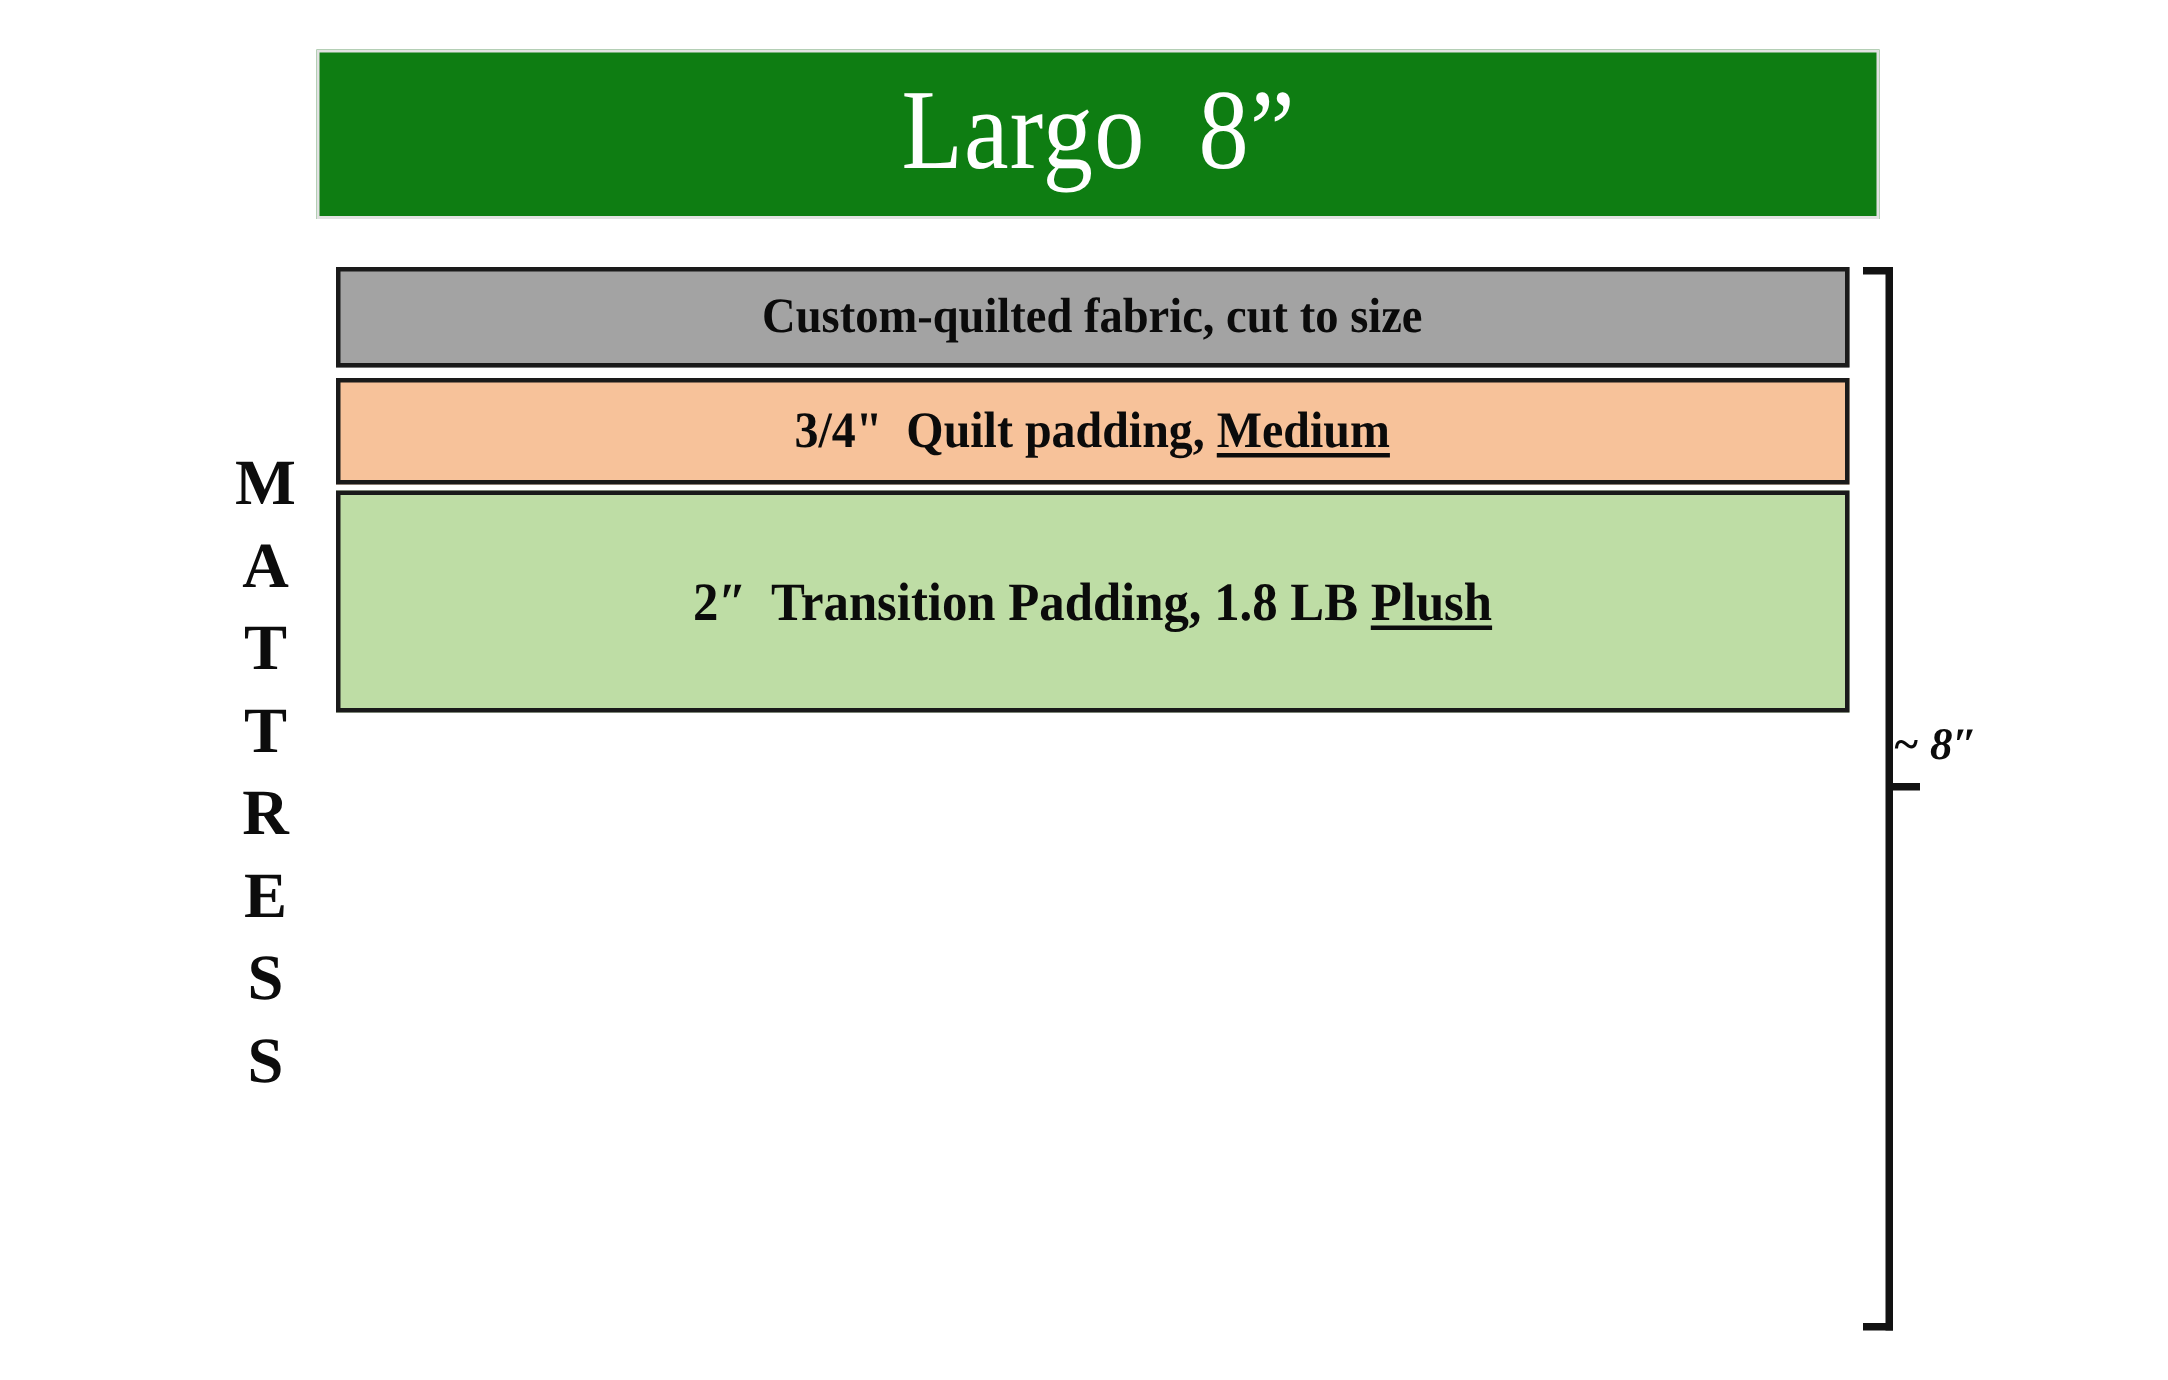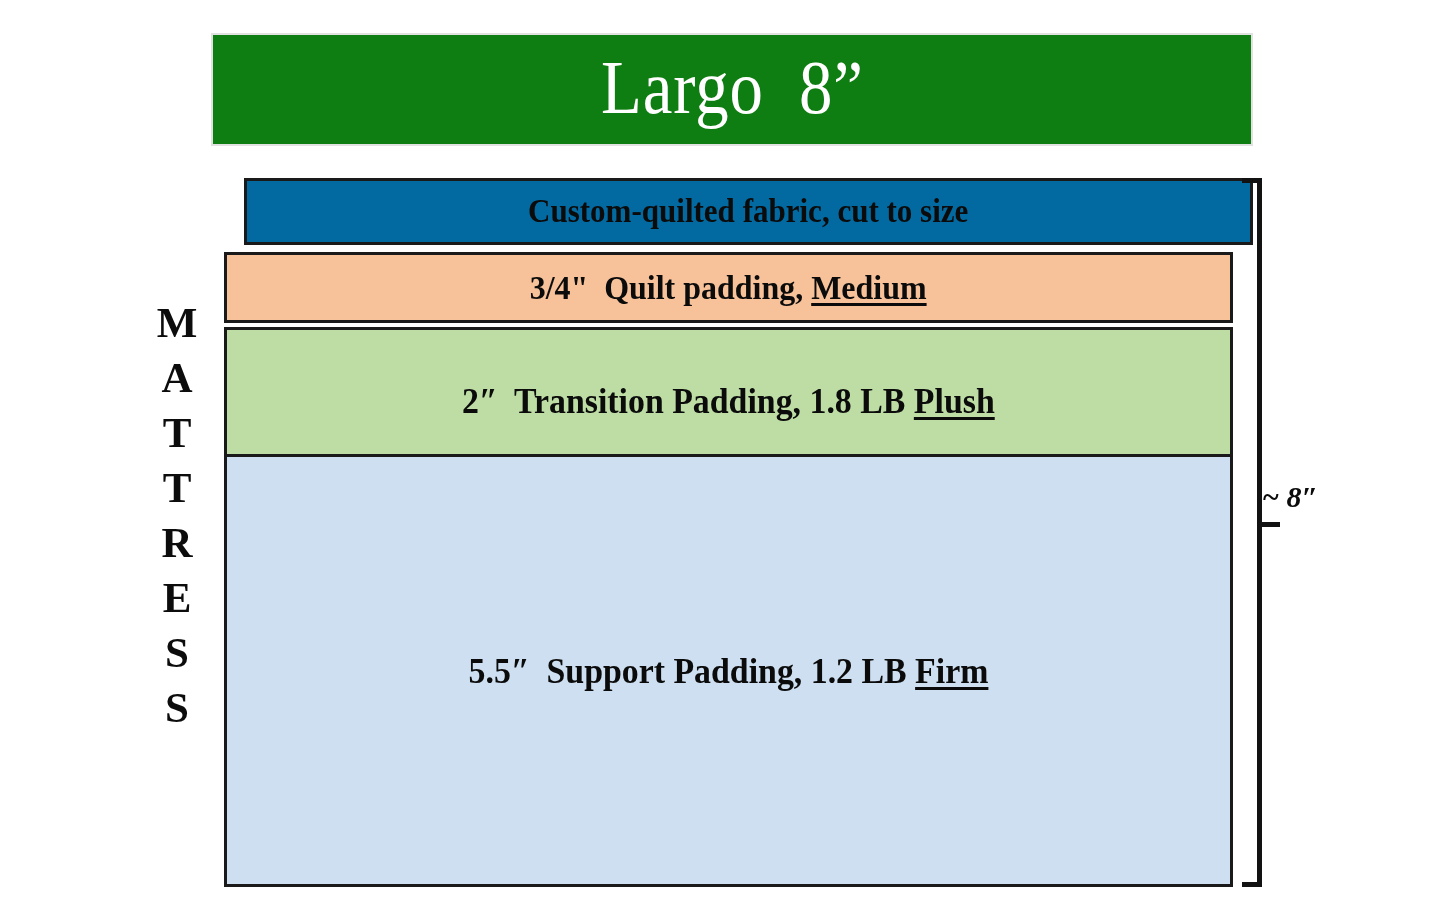--- a/index.html
+++ b/index.html
@@ -89,21 +89,21 @@
     transform: scaleX(0.94);
     transform-origin: center center;
     text-align: center;
   }
   .layer-text u {
     text-decoration: underline;
     text-underline-offset: 4px;
     text-decoration-thickness: 2.5px;
   }
 
-  #layer-fabric      { top: 0px;   height: 67px;  background: #0369a1; margin-left: 20px; }
+  #layer-fabric      { top: 0px;   height: 67px;  background: #a3a3a3; }
   #layer-quilt       { top: 74px;  height: 71px;  background: #f7c29a; }
   #layer-transition  { top: 149px; height: 148px; background: #bedda5; }
   #layer-support     { top: 276px; height: 433px; background: #cddff0; }
 
   #layer-transition .layer-text { font-size: 36px; }
   #layer-support    .layer-text { font-size: 36px; }
   #layer-fabric     .layer-text { font-size: 33px; }
   #layer-quilt      .layer-text { font-size: 34px; }
 
   
@@ -179,23 +179,20 @@
     </div>
 
     <div class="layer" id="layer-quilt">
       <div class="layer-text"><span>3/4"  Quilt padding, </span><u>Medium</u><span></span></div>
     </div>
 
     <div class="layer" id="layer-transition">
       <div class="layer-text"><span>2″  Transition Padding, 1.8 LB </span><u>Plush</u><span></span></div>
     </div>
 
-    <div class="layer" id="layer-support">
-      <div class="layer-text"><span>5.5″  Support Padding, 1.2 LB </span><u>Firm</u><span></span></div>
-    </div>
 
   </div>
 
   <div id="dim-bracket">
     <div id="bracket-foot-top"></div>
     <div id="bracket-stem"></div>
     <div id="bracket-foot-bottom"></div>
     <div id="bracket-tick"></div>
   </div>
 

